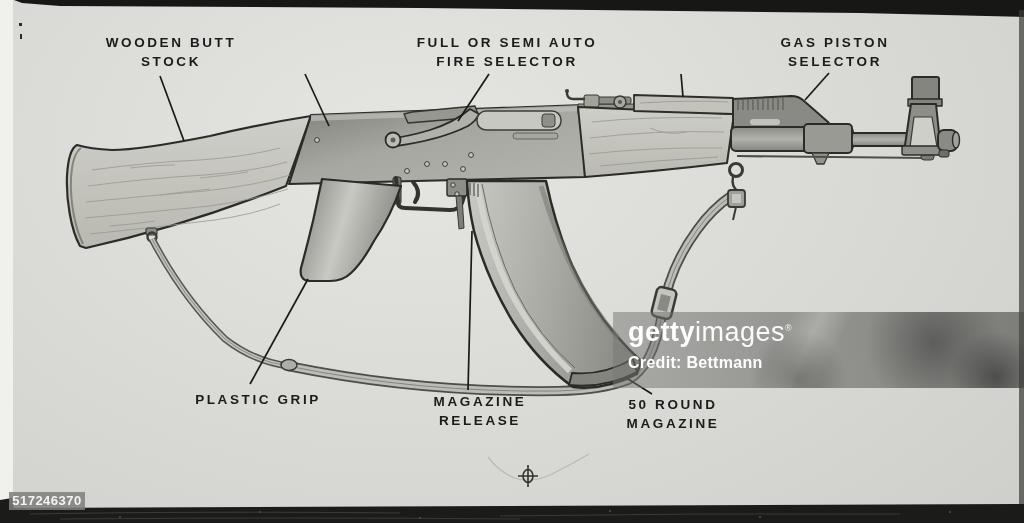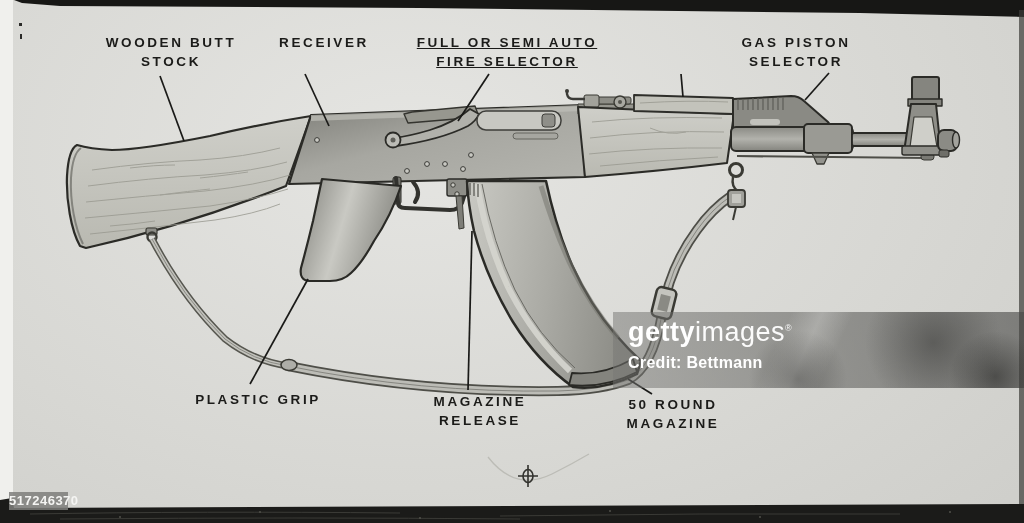--- a/index.html
+++ b/index.html
@@ -15,21 +15,21 @@
   .wm-band::before{content:"";position:absolute;inset:0;pointer-events:none;background:
     radial-gradient(circle 70px at 45% 88%, rgba(58,58,56,.45), transparent 70%),
     radial-gradient(circle 95px at 78% 40%, rgba(52,52,50,.50), transparent 72%),
     radial-gradient(circle 65px at 93% 85%, rgba(35,35,33,.55), transparent 70%),
     linear-gradient(115deg, transparent 40%, rgba(228,228,225,.30) 47%, transparent 54%);}
   .wm-logo{position:absolute;left:15px;top:5px;color:#ffffff;font-size:27px;letter-spacing:.5px;}
   .wm-logo .bold{font-weight:700;}
   .wm-logo .light{font-weight:400;opacity:.96;}
   .wm-reg{font-size:9px;vertical-align:super;opacity:.9;}
   .wm-credit{position:absolute;left:15px;top:42px;color:#ffffff;font-weight:700;font-size:16px;letter-spacing:.3px;}
-  .id-badge{position:absolute;left:9px;top:492px;width:59px;height:18px;
+  .id-badge{position:absolute;left:9px;top:492px;width:76px;height:18px;
     background:rgba(126,126,123,.85);color:#f4f4f2;font-size:13px;font-weight:700;
     line-height:18px;text-align:center;letter-spacing:.5px;}
 </style>
 </head>
 <body>
 
 <div class="stage">
 
 <svg width="1024" height="523" viewBox="0 0 1024 523">
   <defs>
@@ -219,27 +219,26 @@
           <circle cx="950" cy="512" r="1"></circle>
         </g>
   </g>
 </svg>
 
 <div class="part-label" style="left:163px;top:33px;">
   <span>WOODEN BUTT</span>
   <span>STOCK</span>
 </div>
 <div class="part-label" style="left:316px;top:33px;">
-  <span>RECEIVER</span>
-</div>
-<div class="part-label" style="left:499px;top:33px;text-decoration:underline;">
+</div>
+<div class="part-label" style="left:499px;top:33px;">
   <span>FULL OR SEMI AUTO</span>
   <span>FIRE SELECTOR</span>
 </div>
-<div class="part-label" style="left:788px;top:33px;">
+<div class="part-label" style="left:827px;top:33px;">
   <span>GAS PISTON</span>
   <span>SELECTOR</span>
 </div>
 <div class="part-label" style="left:250px;top:390px;">
   <span>PLASTIC GRIP</span>
 </div>
 <div class="part-label" style="left:472px;top:392px;">
   <span>MAGAZINE</span>
   <span>RELEASE</span>
 </div>

